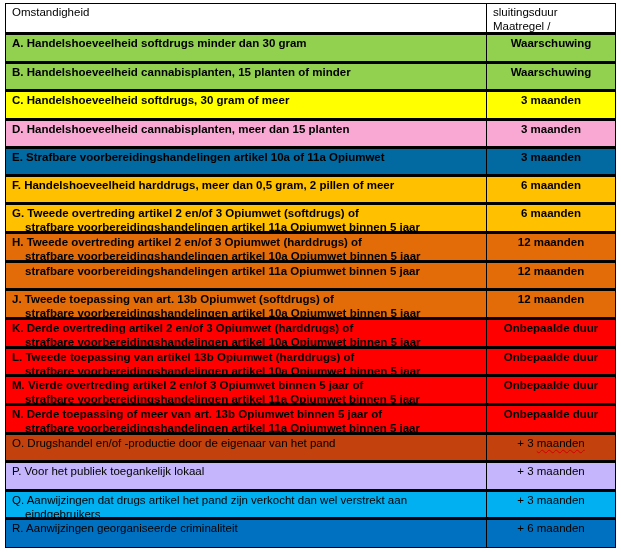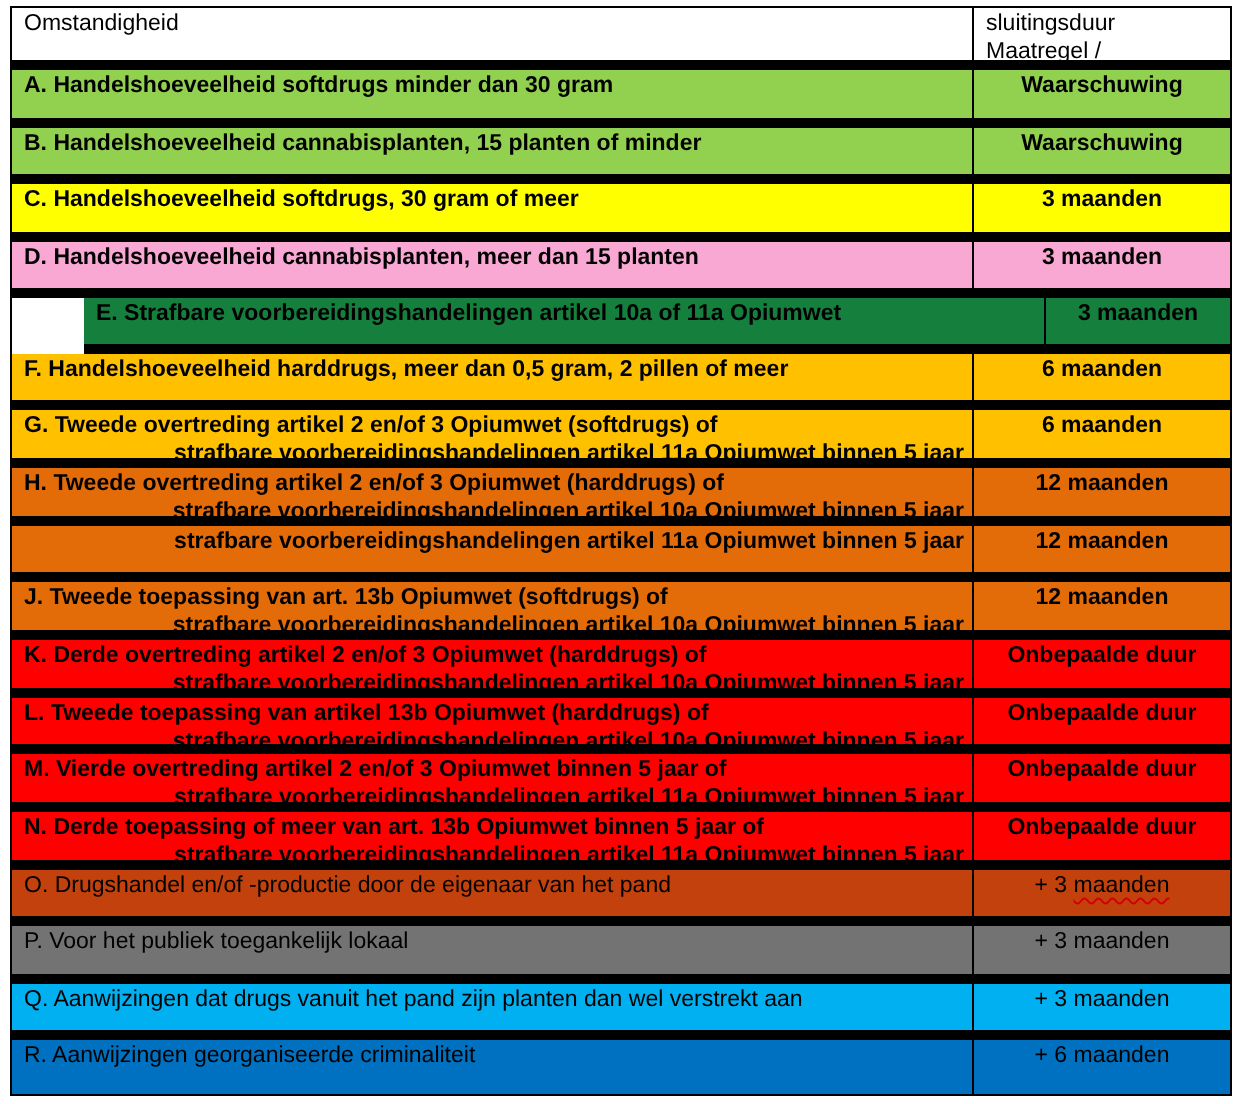--- a/index.html
+++ b/index.html
@@ -20,40 +20,40 @@
     left: 5px;
     top: 3px;
     width: 611px;
     border: 1px solid #000;
     box-sizing: border-box;
     border-collapse: collapse;
   }
   .row {
     display: flex;
     box-sizing: border-box;
-    border-bottom: 5px solid #000000;
+    border-bottom: 3px solid #000000;
   }
   .row:last-child { border-bottom: none; }
   .cell-left {
     width: 481px;
     box-sizing: border-box;
     border-right: 1px solid #000;
     padding: 2px 4px 0 6px;
     line-height: 13.5px;
   }
   .cell-right {
     flex: 1;
     box-sizing: border-box;
     padding: 2px 4px 0 4px;
     line-height: 13.5px;
     text-align: center;
   }
   .header .cell-right { text-align: left; padding-left: 6px; }
   .bold { font-weight: bold; }
-  .line2 { display: block; padding-left: 13px; text-align: right; }
+  .line2 { display: block; padding-left: 13px; }
   .line1 { display: block; }
   .squiggle {
     text-decoration: underline wavy #d00000;
     text-decoration-thickness: 1px;
     text-underline-offset: 2px;
   }
 </style>
 </head>
 <body>
 
@@ -85,21 +85,21 @@
           <span class="line1">C. Handelshoeveelheid softdrugs, 30 gram of meer</span>
         </div>
         <div class="cell-right"><span>3 maanden</span></div>
       </div>
       <div class="row bold" style="height: 28px; background: #f9a8d4;">
         <div class="cell-left">
           <span class="line1">D. Handelshoeveelheid cannabisplanten, meer dan 15 planten</span>
         </div>
         <div class="cell-right"><span>3 maanden</span></div>
       </div>
-      <div class="row bold" style="height: 28px; background: #15803d; margin-left: 36px;">
+      <div class="row bold" style="height: 28px; background: #0369a1;">
         <div class="cell-left">
           <span class="line1">E. Strafbare voorbereidingshandelingen artikel 10a of 11a Opiumwet</span>
         </div>
         <div class="cell-right"><span>3 maanden</span></div>
       </div>
       <div class="row bold" style="height: 28px; background: rgb(255, 192, 0);">
         <div class="cell-left">
           <span class="line1">F. Handelshoeveelheid harddrugs, meer dan 0,5 gram, 2 pillen of meer</span>
         </div>
         <div class="cell-right"><span>6 maanden</span></div>
@@ -158,29 +158,30 @@
           <span class="line2">strafbare voorbereidingshandelingen artikel 11a Opiumwet binnen 5 jaar</span>
         </div>
         <div class="cell-right"><span>Onbepaalde duur</span></div>
       </div>
       <div class="row" style="height: 28px; background: #c2410c;">
         <div class="cell-left">
           <span class="line1">O. Drugshandel en/of -productie door de eigenaar van het pand</span>
         </div>
         <div class="cell-right"><span>+ 3 <span class="squiggle">maanden</span></span></div>
       </div>
-      <div class="row" style="height: 29px; background: #737373;">
+      <div class="row" style="height: 29px; background: #c4b5fd;">
         <div class="cell-left">
           <span class="line1">P. Voor het publiek toegankelijk lokaal</span>
         </div>
         <div class="cell-right"><span>+ 3 maanden</span></div>
       </div>
       <div class="row" style="height: 28px; background: rgb(0, 176, 240);">
         <div class="cell-left">
-          <span class="line1">Q. Aanwijzingen dat drugs vanuit het pand zijn planten dan wel verstrekt aan</span>
+          <span class="line1">Q. Aanwijzingen dat drugs artikel het pand zijn verkocht dan wel verstrekt aan</span>
+          <span class="line2">eindgebruikers</span>
         </div>
         <div class="cell-right"><span>+ 3 maanden</span></div>
       </div>
       <div class="row" style="height: 27px; background: rgb(0, 112, 192);">
         <div class="cell-left">
           <span class="line1">R. Aanwijzingen georganiseerde criminaliteit</span>
         </div>
         <div class="cell-right"><span>+ 6 maanden</span></div>
       </div>
     </div>

